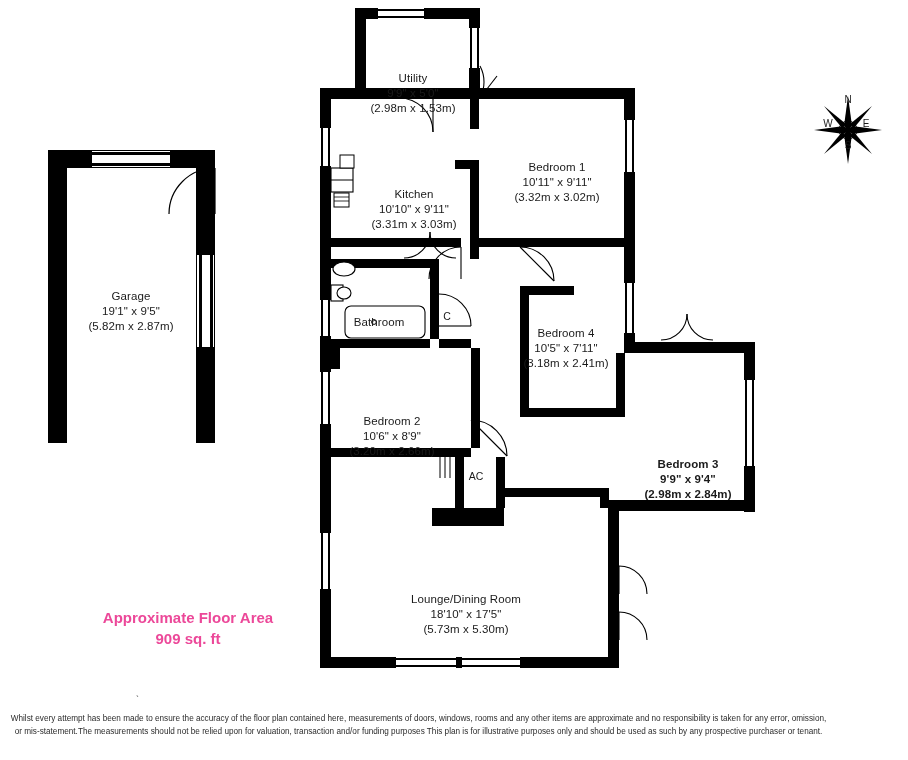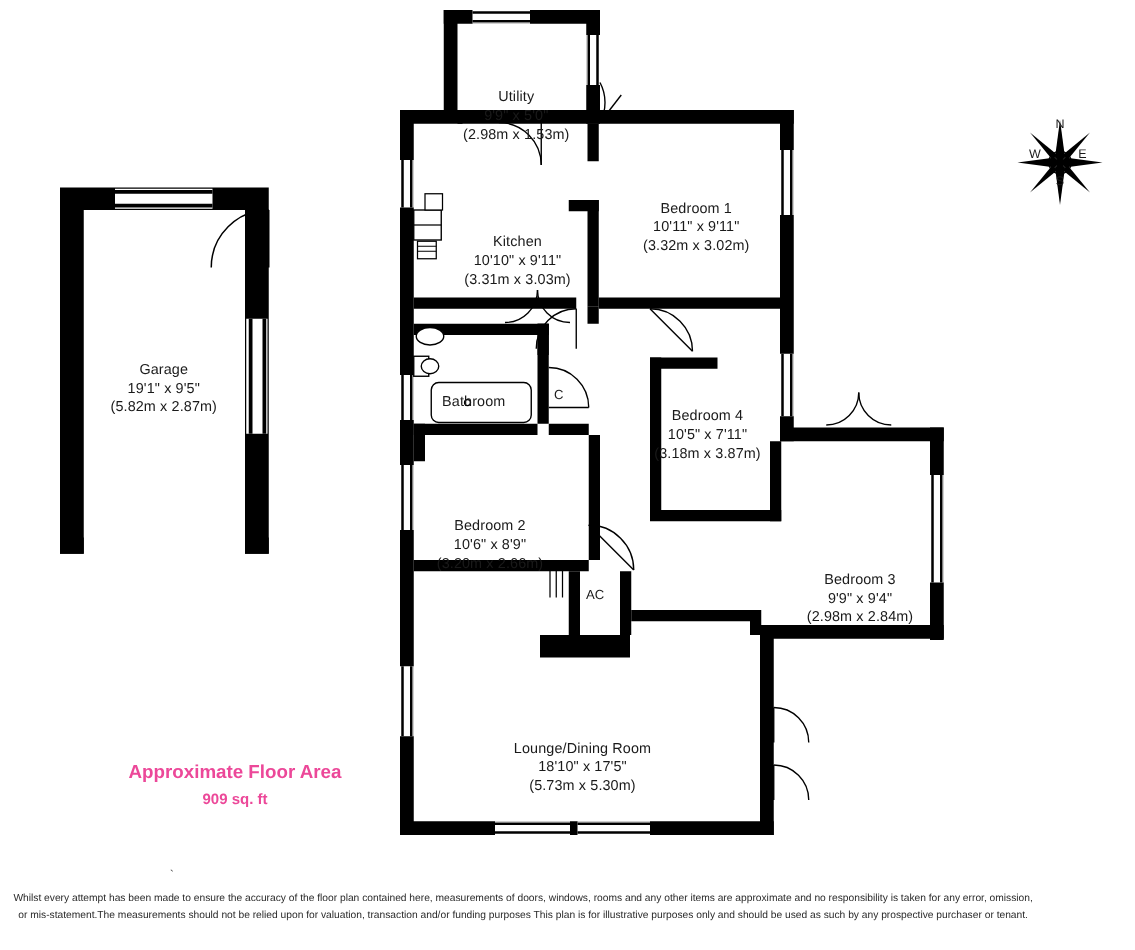--- a/index.html
+++ b/index.html
@@ -42,21 +42,21 @@
   .area-block {
     position: absolute;
     left: 88px;
     top: 607px;
     width: 200px;
     text-align: center;
     font-weight: bold;
     color: #ec4899;
   }
   .area-block .l1 { font-size: 15px; line-height: 21px; }
-  .area-block .l2 { font-size: 12px; line-height: 22px; }
+  .area-block .l2 { font-size: 15px; line-height: 22px; }
   .area-block .l3 { font-size: 15px; line-height: 21px; }
   .disclaimer {
     position: absolute;
     left: 0;
     top: 713px;
     width: 837px;
     text-align: center;
     font-size: 8.2px;
     line-height: 12.6px;
     color: #2b2b2b;
@@ -282,30 +282,30 @@
   <span class="rmet">(3.31m x 3.03m)</span>
 </div>
 
 <div class="room-label" style="left:379px; top:287px;">
   <span class="rname">Bathroom</span>
 </div>
 
 <div class="room-label" style="left:566px; top:298px;">
   <span class="rname">Bedroom 4</span>
   <span class="rimp">10'5" x 7'11"</span>
-  <span class="rmet">(3.18m x 3.87m)</span>
+  <span class="rmet">(3.18m x 2.41m)</span>
 </div>
 
 <div class="room-label" style="left:392px; top:386px;">
   <span class="rname">Bedroom 2</span>
   <span class="rimp">10'6" x 8'9"</span>
   <span class="rmet">(3.20m x 2.66m)</span>
 </div>
 
-<div class="room-label" style="left:688px; top:429px;">
+<div class="room-label" style="left:688px; top:429px;font-weight:bold;">
   <span class="rname">Bedroom 3</span>
   <span class="rimp">9'9" x 9'4"</span>
   <span class="rmet">(2.98m x 2.84m)</span>
 </div>
 
 <div class="room-label" style="left:466px; top:564px;">
   <span class="rname">Lounge/Dining Room</span>
   <span class="rimp">18'10" x 17'5"</span>
   <span class="rmet">(5.73m x 5.30m)</span>
 </div>

